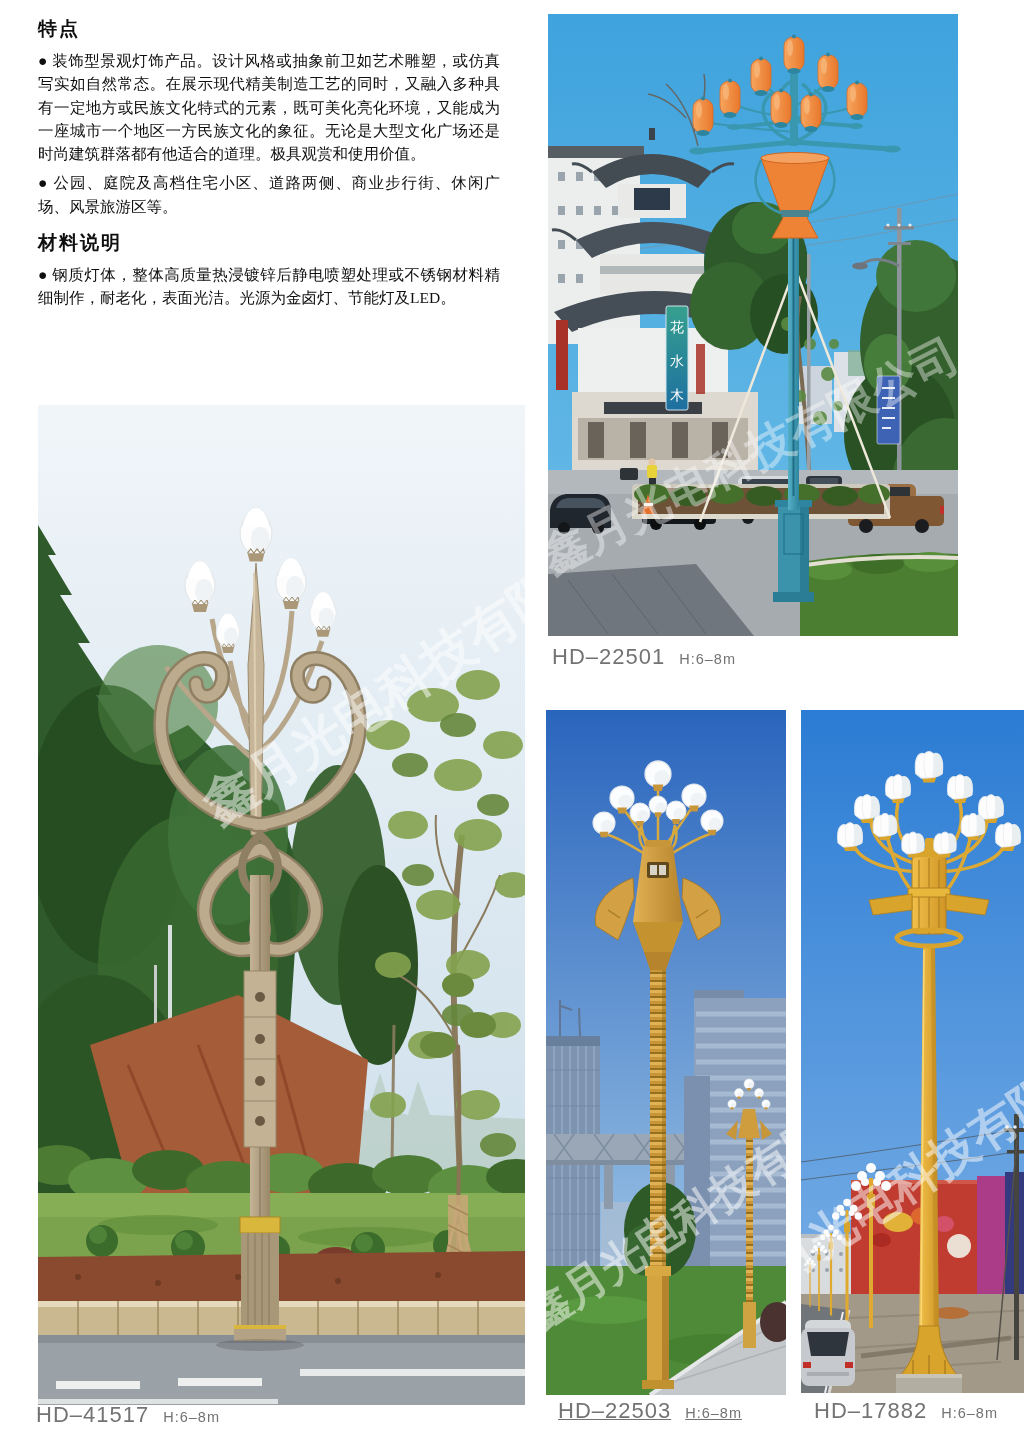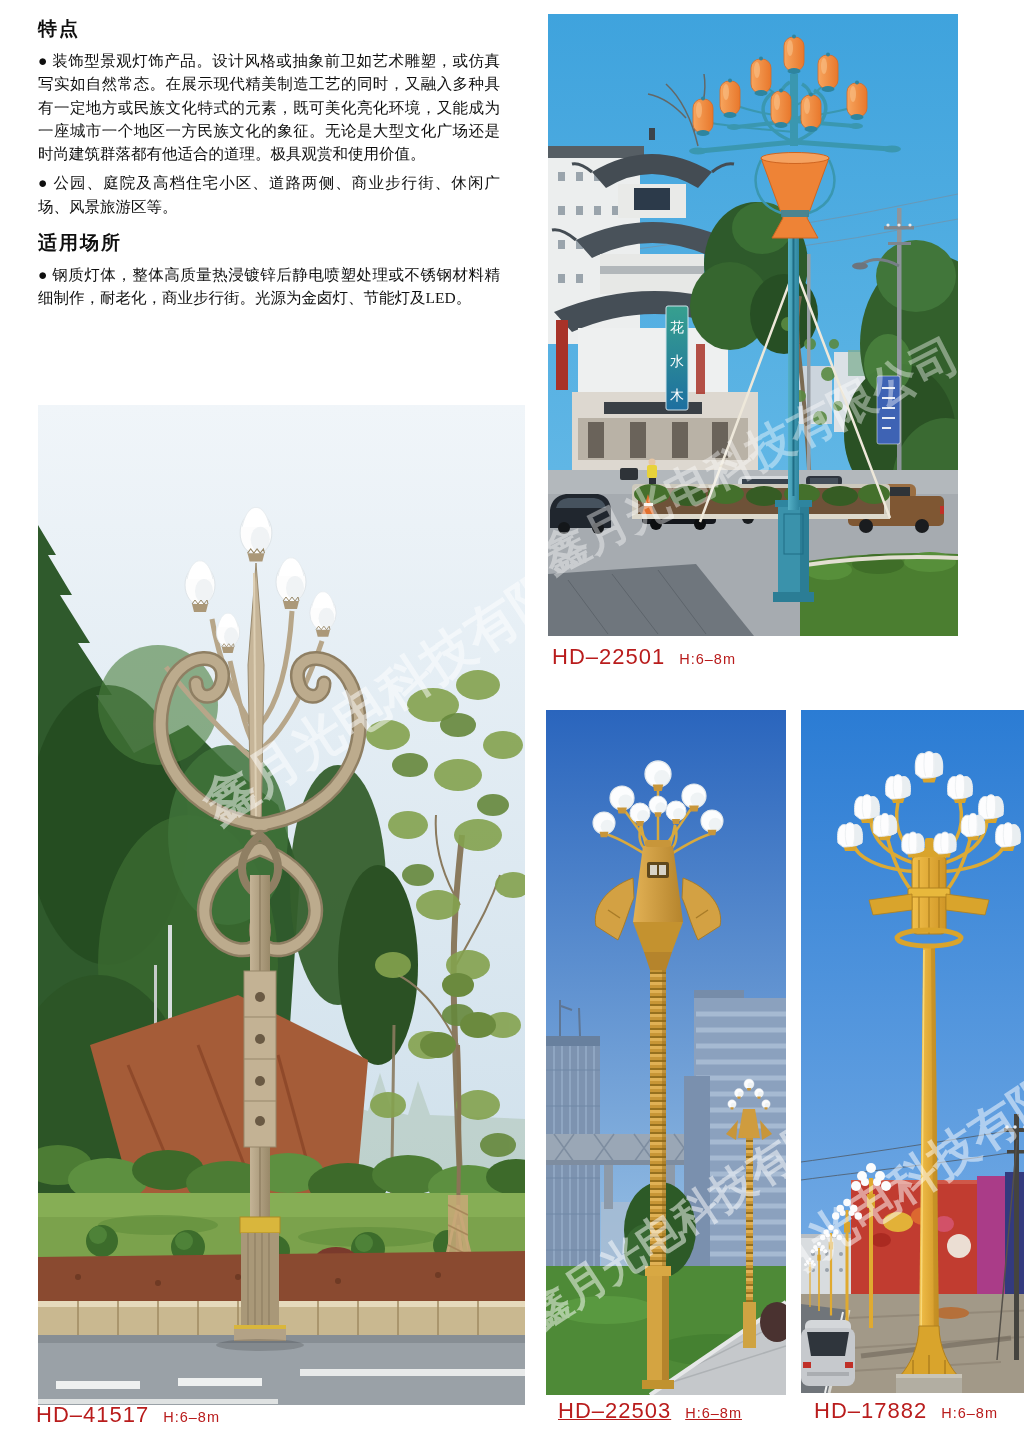--- a/index.html
+++ b/index.html
@@ -9,40 +9,40 @@
   .text-block{position:absolute;left:10px;top:4px;width:462px;color:#0f0f0f;
         font-family:"Liberation Serif","DejaVu Serif",serif;}
   .text-block h3{font-size:19px;font-weight:700;letter-spacing:2px;margin:12px 0 7px 0;}
   .text-block p{font-size:15.5px;line-height:1.5;margin:0 0 6px 0;text-align:justify;}
   figure.photo{position:absolute;margin:0;padding:0;}
   figure.photo svg{display:block;width:100%;height:100%;}
   .photo1{left:520px;top:14px;width:410px;height:622px;}
   .photo2{left:10px;top:405px;width:487px;height:1000px;}
   .photo3{left:518px;top:710px;width:240px;height:685px;}
   .photo4{left:773px;top:710px;width:237px;height:683px;}
-  .caption{position:absolute;color:#b91c1c;white-space:nowrap;text-align:center;}
+  .caption{position:absolute;color:#737373;white-space:nowrap;text-align:center;}
   .caption .model{font-size:22px;letter-spacing:1px;font-weight:500;}
   .caption .h{font-size:14.5px;margin-left:14px;letter-spacing:1px;}
   .cap1{left:524px;top:644px;}
   .cap2{left:8px;top:1402px;}
   .cap3{left:530px;top:1398px;text-decoration:underline;}
   .cap4{left:786px;top:1398px;}
   .wm{font-weight:bold;font-family:"Liberation Sans",sans-serif;}
 </style>
 </head>
 <body>
 
 <div class="page">
 
   <div class="text-block">
     <h3>特点</h3>
     <p>●  装饰型景观灯饰产品。设计风格或抽象前卫如艺术雕塑，或仿真写实如自然常态。在展示现代精美制造工艺的同时，又融入多种具有一定地方或民族文化特式的元素，既可美化亮化环境，又能成为一座城市一个地区一方民族文化的象征。无论是大型文化广场还是时尚建筑群落都有他适合的道理。极具观赏和使用价值。</p>
     <p>●  公园、庭院及高档住宅小区、道路两侧、商业步行街、休闲广场、风景旅游区等。</p>
-    <h3>适用场所</h3>
-    <p>●  钢质灯体，整体高质量热浸镀锌后静电喷塑处理或不锈钢材料精细制作，耐老化，商业步行街。光源为金卤灯、节能灯及LED。</p>
+    <h3>材料说明</h3>
+    <p>●  钢质灯体，整体高质量热浸镀锌后静电喷塑处理或不锈钢材料精细制作，耐老化，表面光洁。光源为金卤灯、节能灯及LED。</p>
   </div>
 
   <figure class="photo photo1">
   <svg viewBox="0 0 410 622">
     <defs>
       <linearGradient id="p1sky" x1="0" y1="0" x2="0" y2="1">
         <stop offset="0" stop-color="#3fa3dd"></stop>
             <stop offset="1" stop-color="#6cbde8"></stop>
       </linearGradient>
       <linearGradient id="p1teal" x1="0" y1="0" x2="1" y2="0">

